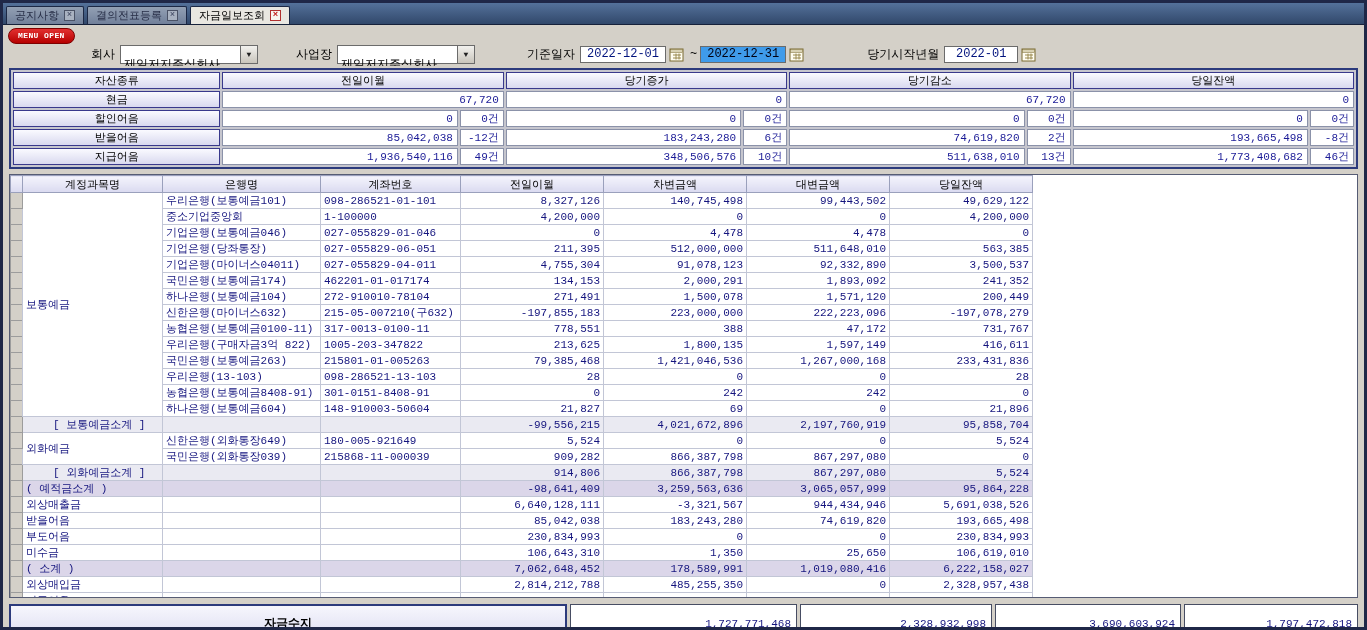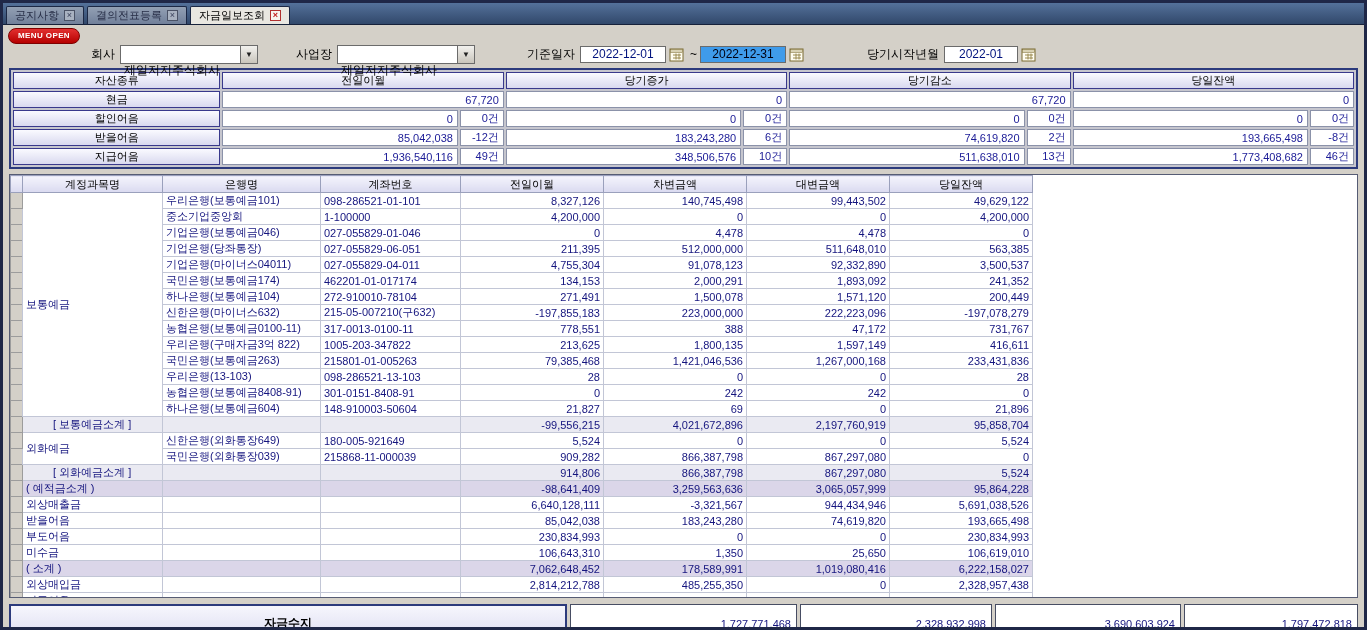--- a/index.html
+++ b/index.html
@@ -1,37 +1,37 @@
 <!DOCTYPE html>
 <html><head>
 <meta charset="utf-8">
 <title>자금일보조회</title>
 <style>
   *{margin:0;padding:0;box-sizing:border-box;}
   html,body{background:#fff;}
   body{width:1367px;height:630px;font-family:"Liberation Sans",sans-serif;}
-  .app{width:1367px;height:630px;background:#d4d0c8;border:3px solid #1f2747;position:relative;overflow:hidden;}
+  .app{width:1367px;height:630px;background:#d4d0c8;border:3px solid #1f2747;position:relative;overflow:hidden;font-family:Liberation Mono, monospace;}
 
   
   .tabstrip{height:22px;background:linear-gradient(#54719a,#31486b);display:flex;align-items:flex-end;padding-left:3px;border-bottom:1px solid #16213a;}
   .tab{display:inline-flex;align-items:center;gap:5px;height:18px;padding:0 8px;font-size:11px;margin-right:3px;border:1px solid #1c2845;border-bottom:none;border-radius:2px 2px 0 0;cursor:default;}
   .tab.inactive{background:linear-gradient(#93a0b4,#71809a);color:#272e47;}
   .tab.active{background:#e9e7e1;color:#000;}
   .closebox{width:11px;height:11px;font-size:9px;line-height:9px;text-align:center;border:1px solid;}
   .tab.inactive .closebox{background:#a9b2c1;border-color:#4a5266;color:#39415c;}
   .tab.active .closebox{background:#f6f4ef;border-color:#b03030;color:#c01818;font-weight:bold;}
 
   
   .chrome{height:42px;position:relative;}
   .menu-open{position:absolute;left:5px;top:3px;background:linear-gradient(#e23030,#b60000);color:#fff;font-size:8px;font-weight:bold;letter-spacing:.4px;padding:2px 9px 3px;border-radius:8px;border:1px solid #7d0000;cursor:pointer;}
   .filterbar{position:absolute;left:0;right:0;top:17px;height:24px;display:flex;align-items:center;font-size:12px;color:#000;}
   .flabel{margin-right:5px;white-space:nowrap;}
   .sp{display:inline-block;}
   .combo{display:flex;width:138px;height:19px;border:1px solid #6b6b6b;background:#fff;font-size:12px;cursor:pointer;}
-  .combo .cval{flex:1;padding:16px 3px;overflow:hidden;white-space:nowrap;border-radius:6px;}
+  .combo .cval{flex:1;padding:10px 3px;overflow:hidden;white-space:nowrap;border-radius:6px;}
   .combo .cbtn{width:17px;background:linear-gradient(#f2f1ee,#c9c5bc);border-left:1px solid #6b6b6b;font-size:8px;color:#222;display:flex;align-items:center;justify-content:center;}
   .datebox{width:86px;height:17px;border:1px solid #6b6b6b;background:#fff;color:#00127d;font-size:12px;display:flex;align-items:center;justify-content:center;cursor:text;}
   .datebox.selected{background:#3f9bea;color:#001;}
   .datebox.small{width:74px;}
   .calicon{width:15px;height:15px;margin:0 3px;cursor:pointer;}
   .tilde{margin:0 3px;}
 
   
   .summary{margin:1px 6px 0 6px;border-collapse:separate;border-spacing:2px;border:2px solid #2c3a7c;background:#c6c6ce;table-layout:fixed;}
   .summary th,.summary td{height:16px;font-size:11px;font-weight:normal;overflow:hidden;white-space:nowrap;}

